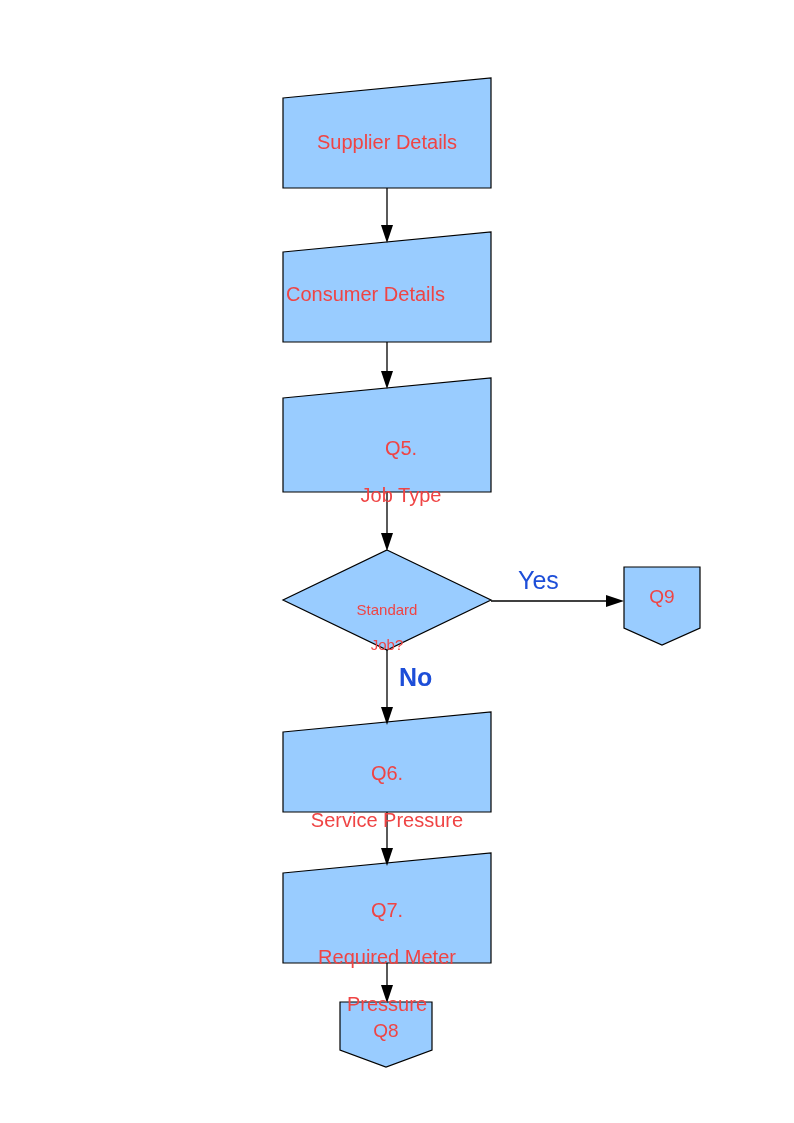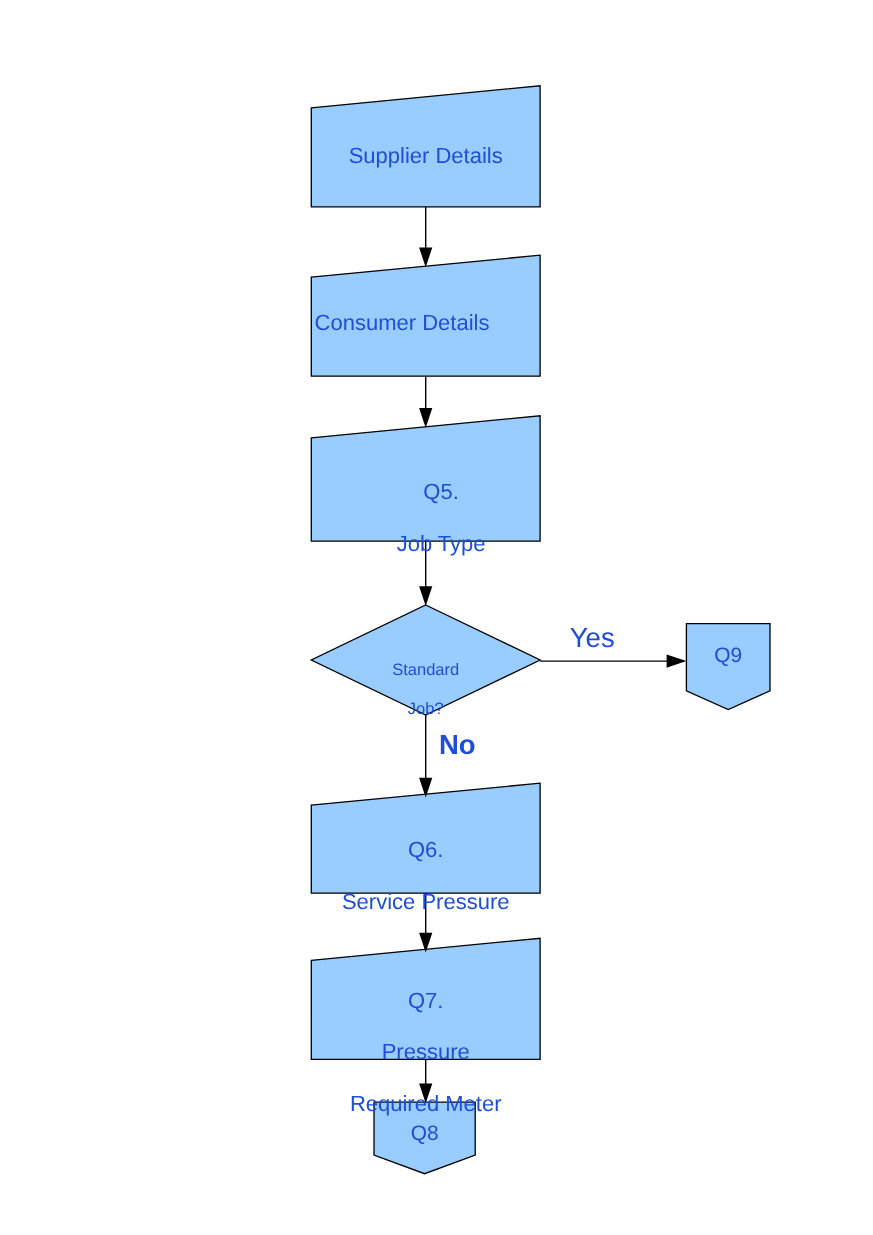--- a/index.html
+++ b/index.html
@@ -38,21 +38,21 @@
     stroke-width: 1.3;
     fill: none;
   }
   .arrow-head {
     fill: #000000;
     stroke: none;
   }
   .node-label {
     position: absolute;
     text-align: center;
-    color: #1d4ed8;
+    color: #ef4444;
     font-family: "Liberation Sans", sans-serif;
     line-height: 1.18;
     white-space: pre-line;
     pointer-events: none;
     user-select: none;
   }
   .lbl-big { font-size: 20px; }
   .lbl-mid { font-size: 19px; }
   .lbl-small { font-size: 15px; }
   .edge-label {
@@ -140,22 +140,22 @@
 
   <div class="node-label lbl-mid" style="left:624px; top:586px; width:76px;">Q9</div>
 
   <div class="node-label lbl-big" style="left:283px; top:738px; width:208px;">
     <div>Q6.</div>
     <div>Service Pressure</div>
   </div>
 
   <div class="node-label lbl-big" style="left:283px; top:875px; width:208px;">
     <div>Q7.</div>
+    <div>Required Meter</div>
     <div>Pressure</div>
-    <div>Required Meter</div>
   </div>
 
   <div class="node-label lbl-mid" style="left:340px; top:1020px; width:92px;">Q8</div>
 
   <div class="edge-label" style="left:518px; top:566px;">Yes</div>
 
   <div class="edge-label" style="left:399px; top:663px;font-weight:bold;">No</div>
 
 </div>
 

